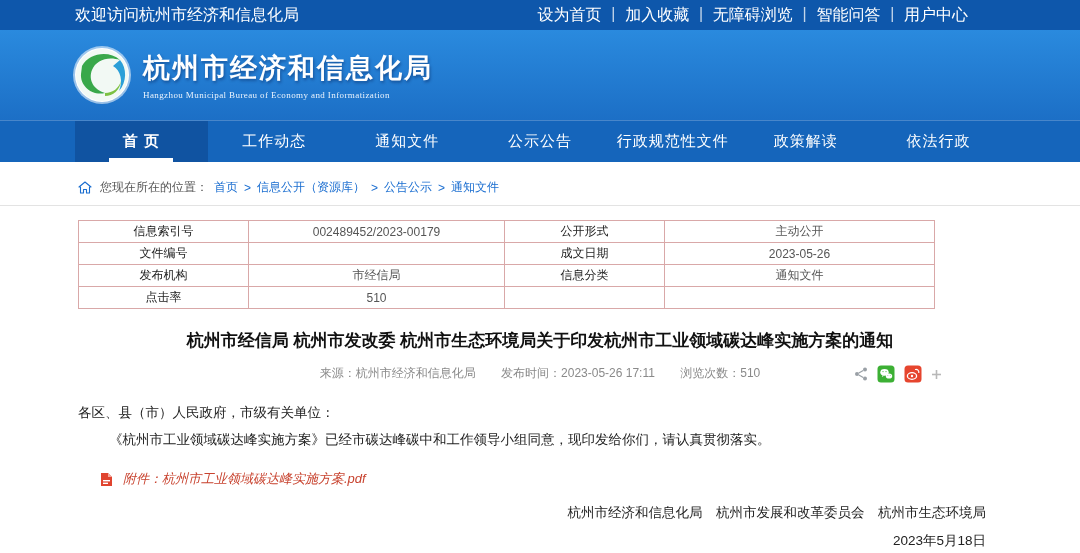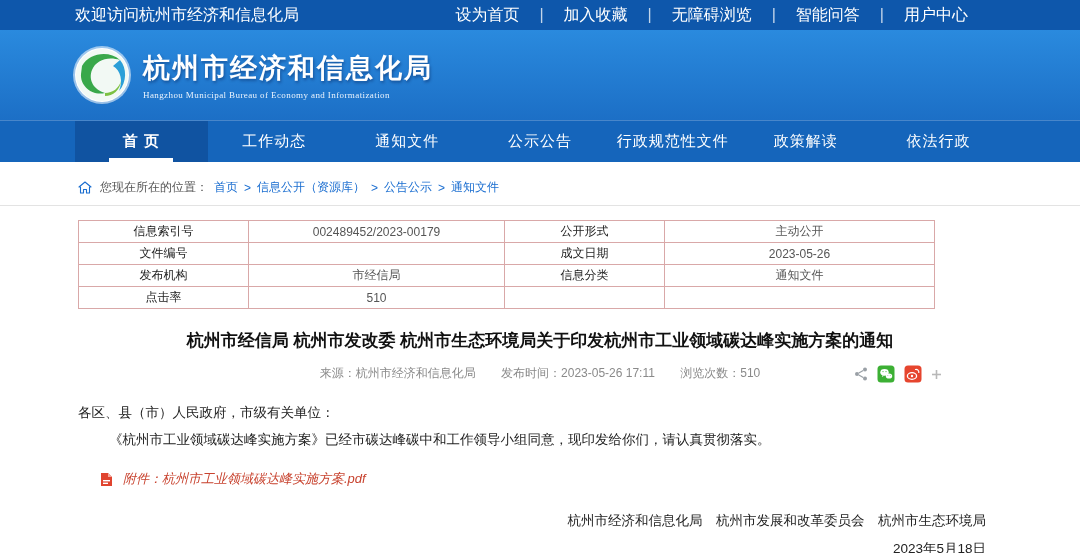--- a/index.html
+++ b/index.html
@@ -2,21 +2,21 @@
 <html><head>
 <meta charset="utf-8">
 <style>
   * { margin:0; padding:0; box-sizing:border-box; }
   body { font-family:"Liberation Sans","DejaVu Sans",sans-serif; background:#ffffff; }
   .page { width:1080px; height:553px; background:#fff; overflow:hidden; position:relative; }
 
   
   .topbar { height:30px; background:#0e57ab; color:#fff; display:flex; align-items:center;
             justify-content:space-between; padding:0 112px 0 75px; font-size:16px; }
-  .tb-links { display:flex; align-items:center; gap:20px; }
+  .tb-links { display:flex; align-items:center; gap:7px;font-family:Liberation Mono, monospace; }
   .tb-link { color:#fff; text-decoration:none; cursor:pointer; }
   .tb-sep { color:rgba(255,255,255,.75); }
 
   
   .header { height:90px; background:linear-gradient(180deg,#2a8ade 0%, #1c6fc6 100%);
             display:flex; align-items:center; padding:13px 75px; position:relative;font-family:Liberation Serif, serif; }
   .logo { width:54px; height:54px; border-radius:50%; overflow:hidden; flex:0 0 auto;
           box-shadow:0 0 0 2px rgba(255,255,255,.55); background:#fff; cursor:pointer; }
   .titles { margin-left:14px; color:#fff; }
   .site-name { font-size:27px; font-weight:bold; letter-spacing:2px; text-shadow:1px 2px 3px rgba(0,20,70,.4); }
@@ -57,21 +57,21 @@
   .share { position:absolute; right:60px; top:0; display:flex; align-items:center; gap:9px; }
   .share > span { display:flex; align-items:center; cursor:pointer; }
 
   .body-text { margin-top:16px; font-size:13.5px; color:#222; line-height:2; }
   .body-text p.indent { text-indent:2.3em; }
 
   .attachment { margin-top:17px; margin-left:22px; display:flex; align-items:center; gap:10px;
                 font-size:13px;font-style:italic; }
   .attachment a { color:#c8432f; text-decoration:none; cursor:pointer; }
 
-  .signature { margin-top:24px; text-align:right; padding-right:16px; font-size:13.5px; color:#222; }
+  .signature { margin-top:16px; text-align:right; padding-right:16px; font-size:13.5px; color:#222; }
   .sig-date  { margin-top:10px; text-align:right; padding-right:16px; font-size:13.5px; color:#222; }
 </style>
 </head>
 <body>
 
 <div class="page">
 
   <div class="topbar">
     <span>欢迎访问杭州市经济和信息化局</span>
     <div class="tb-links">

